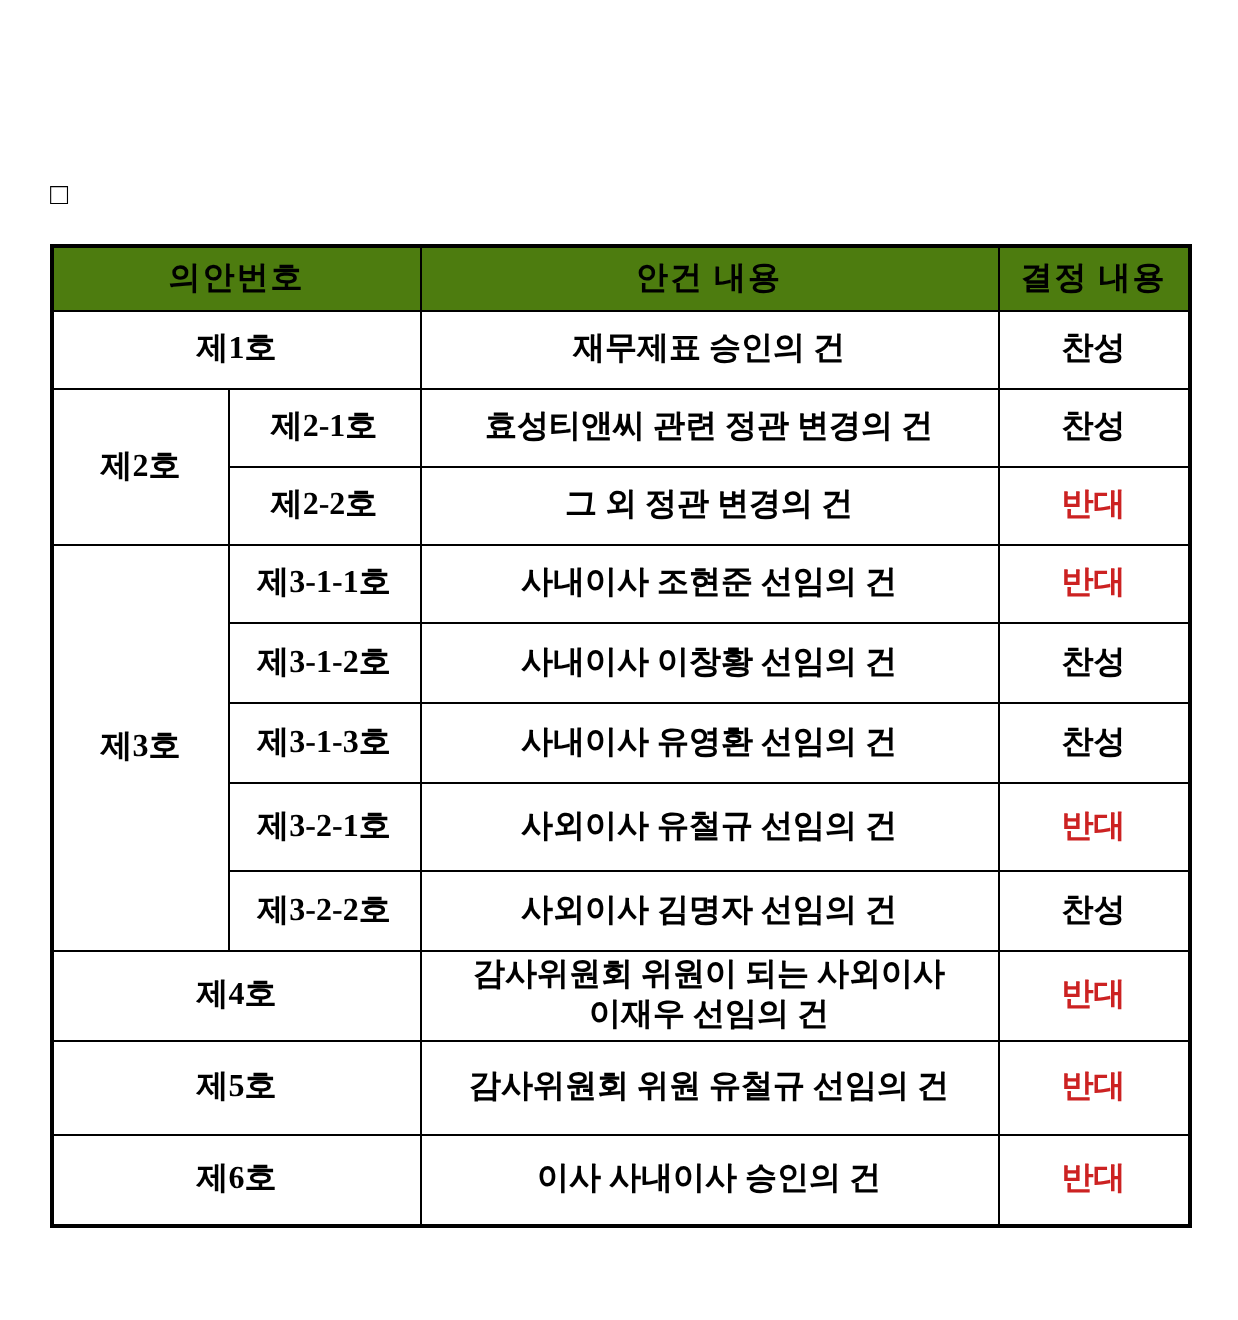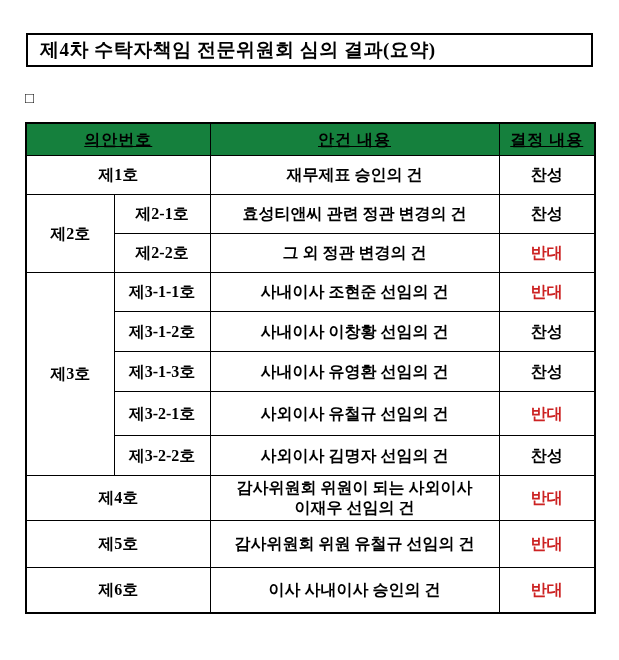--- a/index.html
+++ b/index.html
@@ -63,39 +63,37 @@
     border: 1px solid #000000;
     text-align: center;
     vertical-align: middle;
     font-size: 16px;
     font-weight: bold;
     padding: 0 2px;
     line-height: 1.25;
   }
   table.review { border: 2px solid #000000; }
   table.review th {
-    background: #15803d;
+    background: #4d7c0f;
     height: 31px;
     letter-spacing: 1px;
-    text-decoration: underline;
   }
   .h40 { height: 39px; }
   .h41 { height: 40px; }
   .h45 { height: 44px; padding-left: 31px; }
   .h46 { height: 45px; }
   .h48 { height: 47px; }
   .two-line { line-height: 1.3; margin-top: 20px; }
 </style>
 </head>
 <body>
 
 <div class="page">
 
   <div class="header-row">
-    <div class="title-box">제4차 수탁자책임 전문위원회 심의 결과(요약)</div>
   </div>
 
   <div class="company-line">
     <span class="bullet">□</span>
   </div>
 
   <table class="review">
     <colgroup>
       <col style="width:88px">
         <col style="width:96px">

